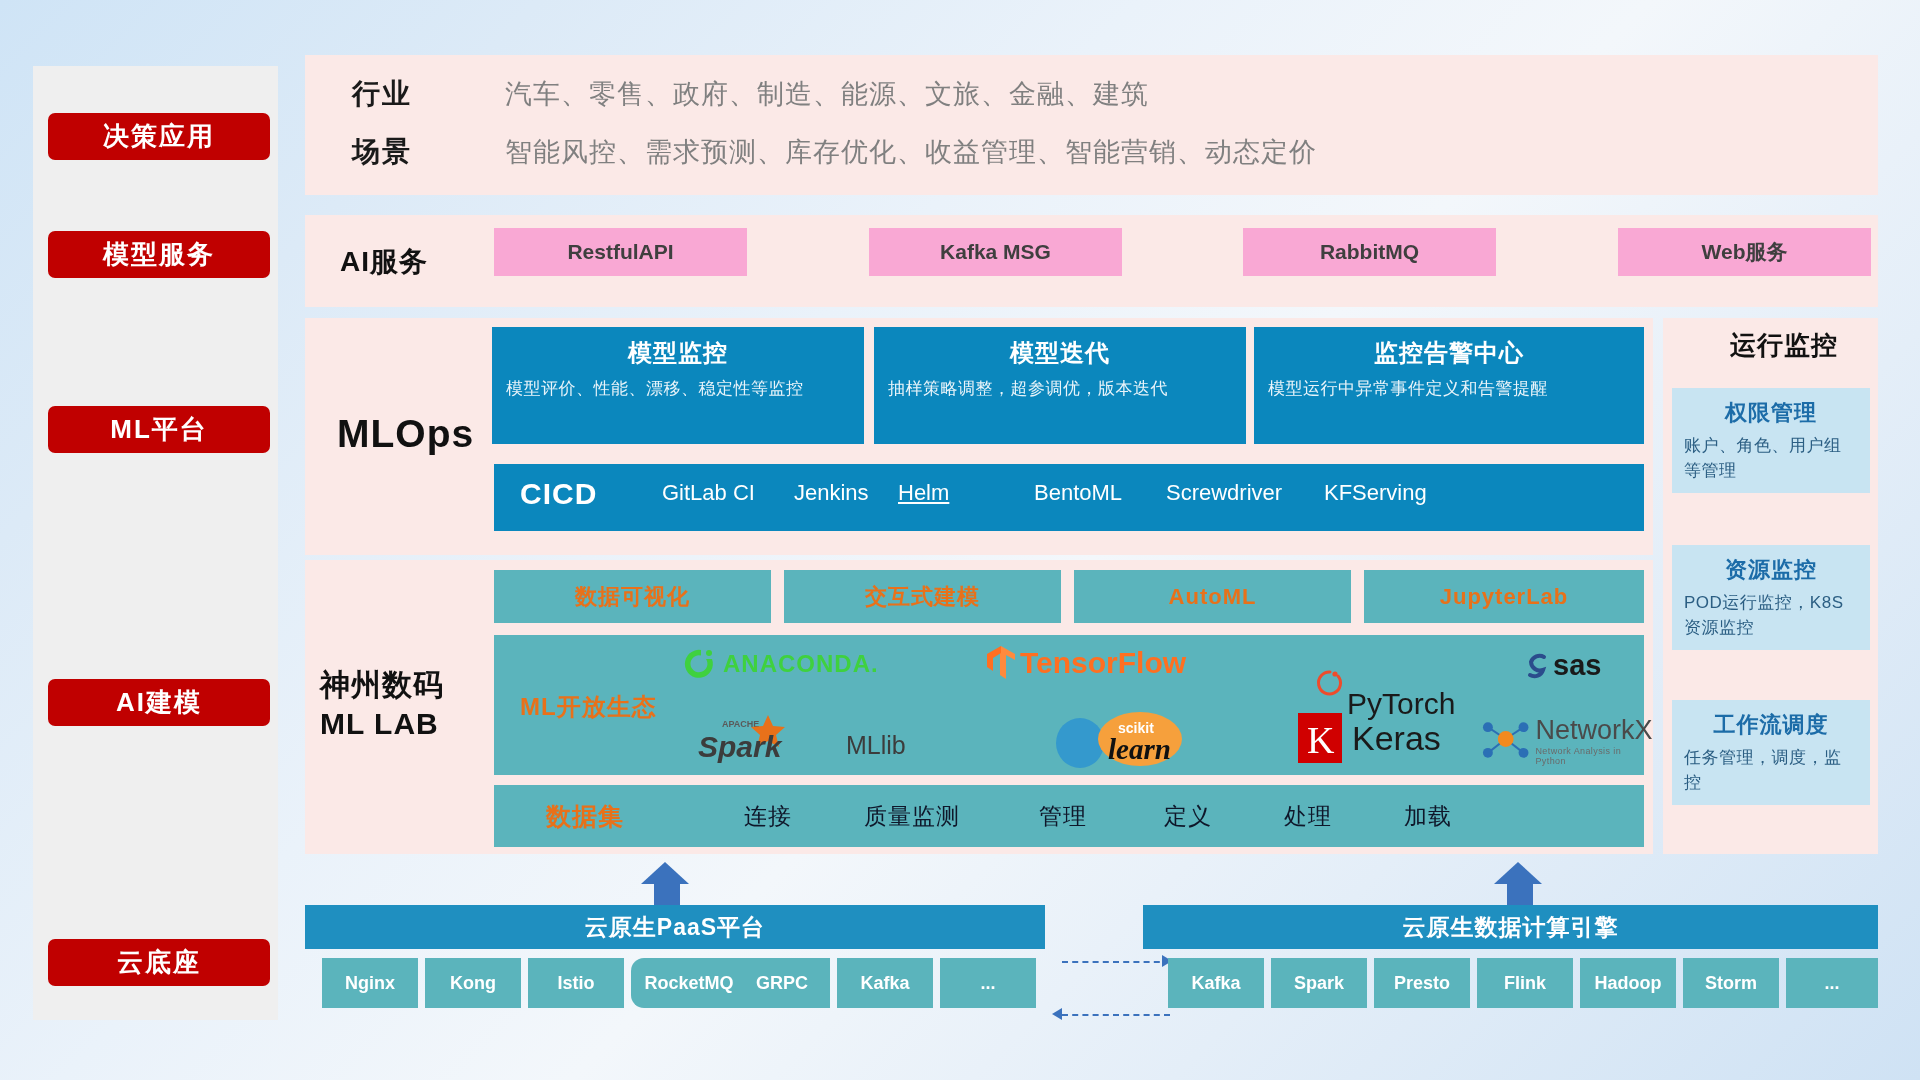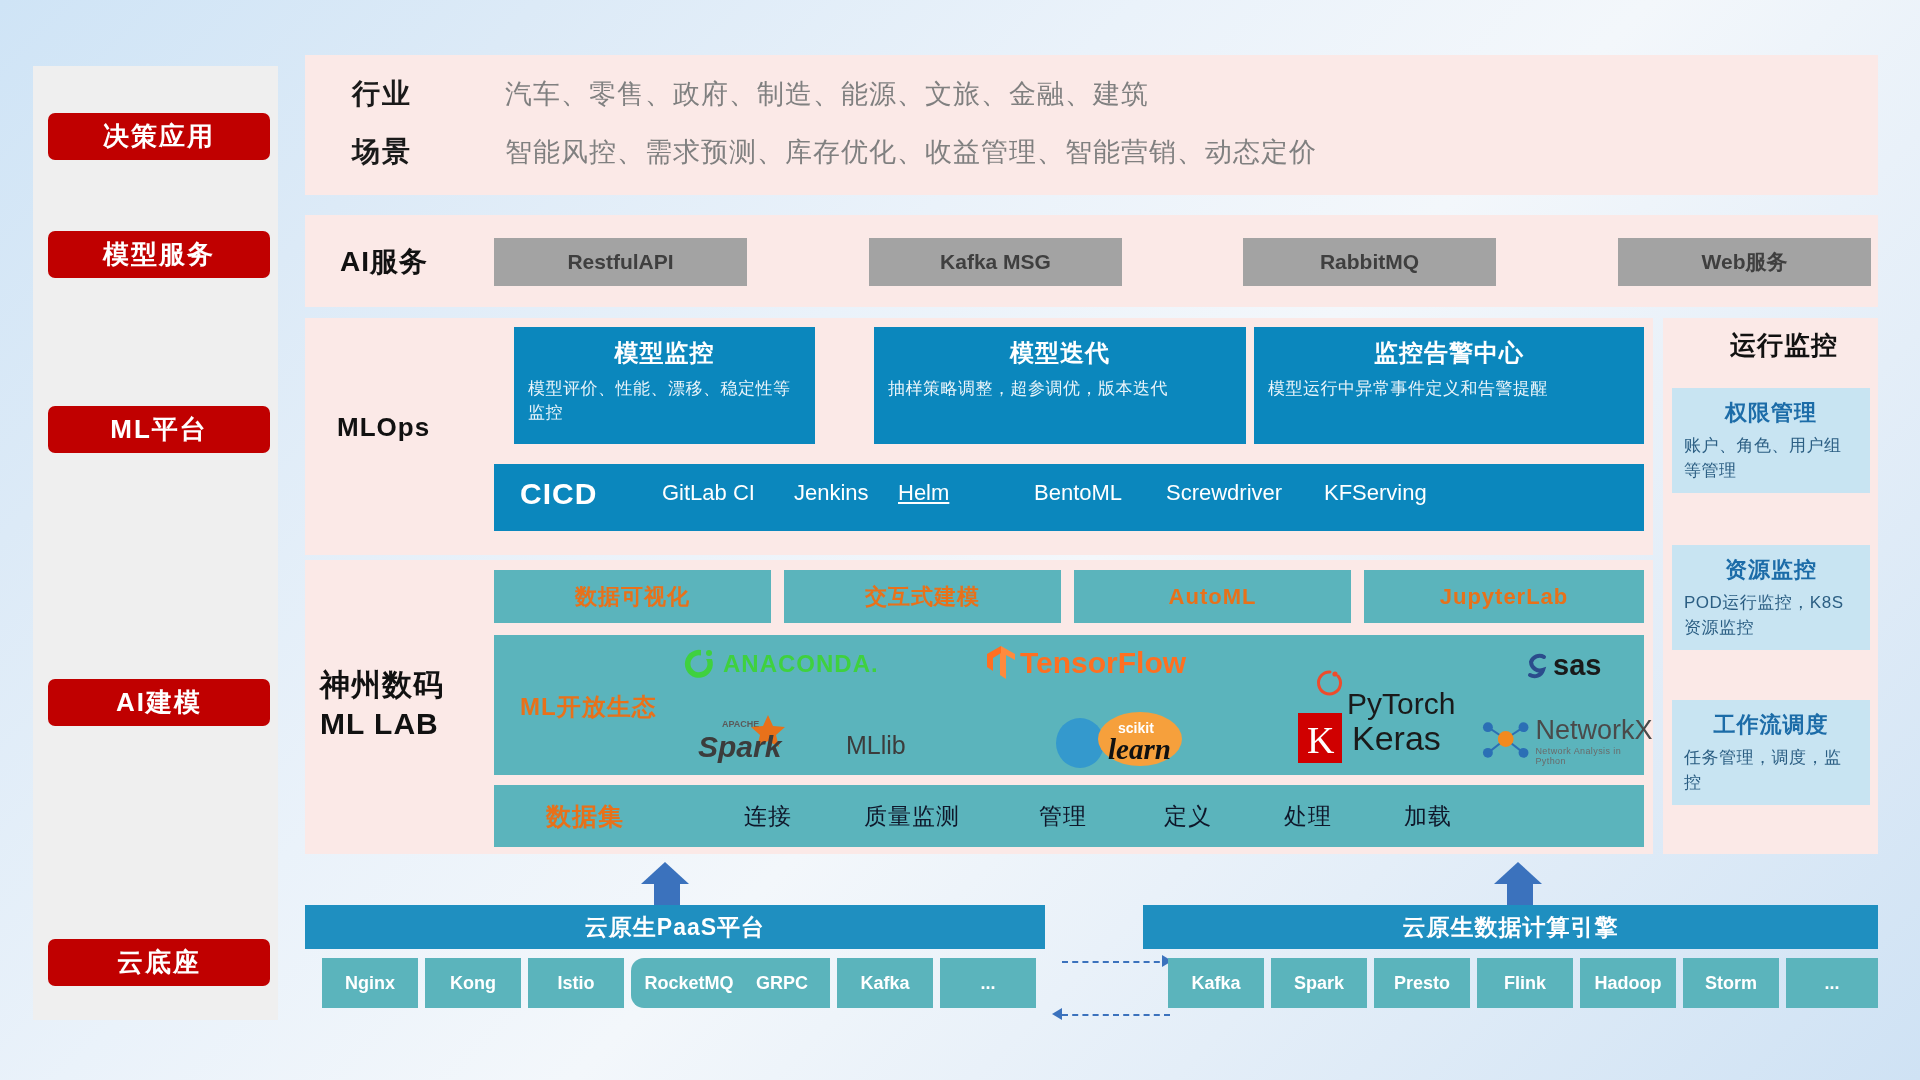--- a/index.html
+++ b/index.html
@@ -57,41 +57,41 @@
   }
   #val-industry{left:505px;top:76px;}
   #val-scenario{left:505px;top:134px;}
 
   
   #lbl-aiservice{
     position:absolute;left:340px;top:243px;
     font-size:28px;font-weight:bold;color:#111;letter-spacing:1px;
   }
   .svc-chip{
-    position:absolute;top:238px;height:48px;background:#a3a3a3;
+    position:absolute;top:228px;height:48px;background:#f9a8d4;
     display:flex;align-items:center;justify-content:center;
     color:#3f3f3f;font-size:21px;font-weight:bold;
   }
   #svc0{left:494px;width:253px;}
   #svc1{left:869px;width:253px;}
   #svc2{left:1243px;width:253px;}
   #svc3{left:1618px;width:253px;}
 
   
   #lbl-mlops{
     position:absolute;left:337px;top:412px;
-    font-size:26px;font-weight:bold;color:#111;letter-spacing:1px;
+    font-size:39px;font-weight:bold;color:#111;letter-spacing:1px;
   }
   .ops-card{
     position:absolute;top:327px;height:117px;background:#0b87bd;
     color:#fff;box-sizing:border-box;padding:10px 14px 0 14px;
   }
   .ops-card .t{font-size:24px;font-weight:bold;text-align:center;letter-spacing:1px;margin-bottom:8px;}
   .ops-card .d{font-size:17px;line-height:1.42;color:#e9f4fa;letter-spacing:.5px;}
-  #ops0{left:514px;width:301px;}
+  #ops0{left:492px;width:372px;}
   #ops1{left:874px;width:372px;}
   #ops2{left:1254px;width:390px;}
 
   .cicd-bar{
     position:absolute;left:494px;top:464px;width:1150px;height:67px;
     background:#0b87bd;color:#fff;overflow:hidden;
   }
   .cicd-bar .cicd-title{
     position:absolute;left:26px;top:13px;font-size:30px;font-weight:bold;letter-spacing:1px;
   }

